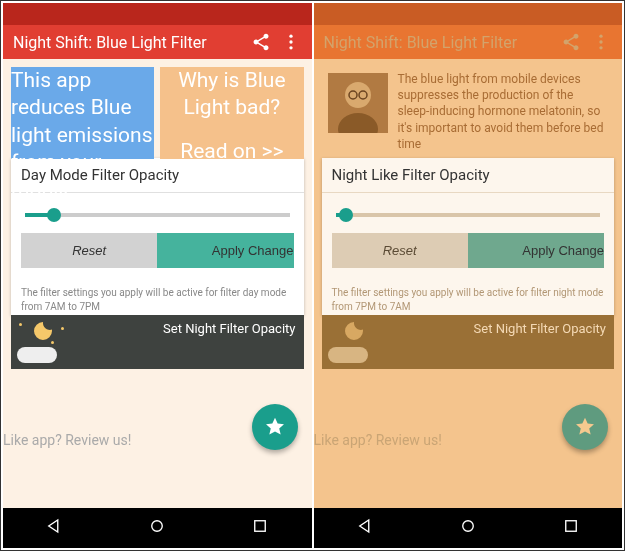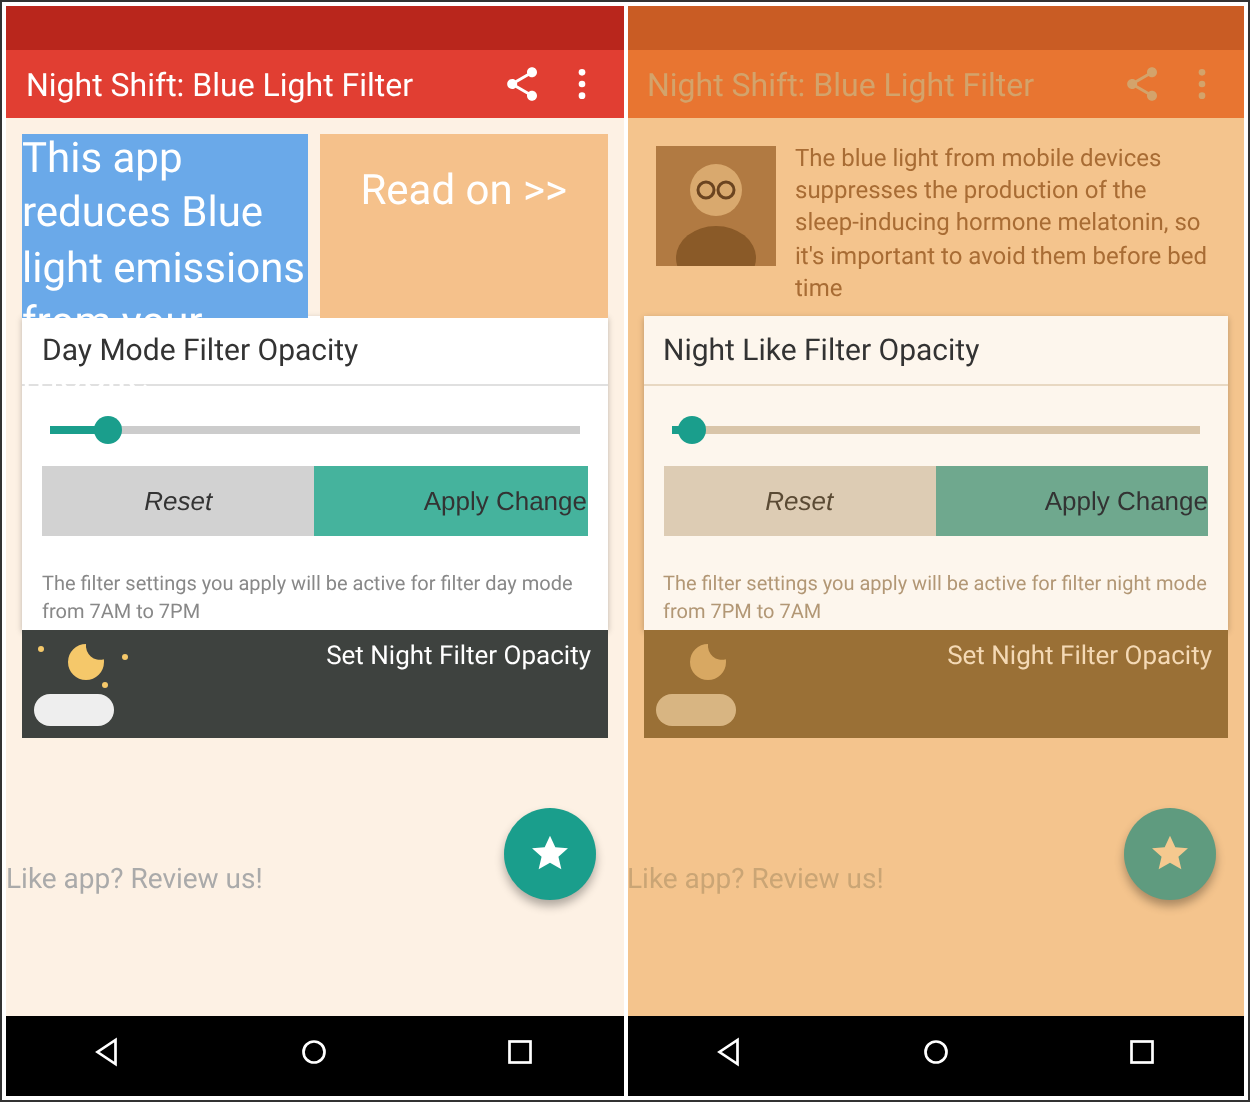--- a/index.html
+++ b/index.html
@@ -210,20 +210,21 @@
           <circle cx="12" cy="5" r="2"></circle>
           <circle cx="12" cy="12" r="2"></circle>
           <circle cx="12" cy="19" r="2"></circle>
         </svg>
       </div>
   </div>
   <div class="content">
     <div class="info-row">
       <div class="info-card blue">This app reduces Blue light emissions from your mobile</div>
       <div class="info-card orange">
+        <span>Why is Blue Light bad?</span>
         <span class="readon">Read on &gt;&gt;</span>
       </div>
     </div>
     <div class="card">
       <div class="card-title">Day Mode Filter Opacity</div>
       <div class="slider-wrap">
         <div class="slider">
           <div class="slider-track" style="width:11%"></div>
           <div class="slider-thumb" style="left:11%"></div>
         </div>

